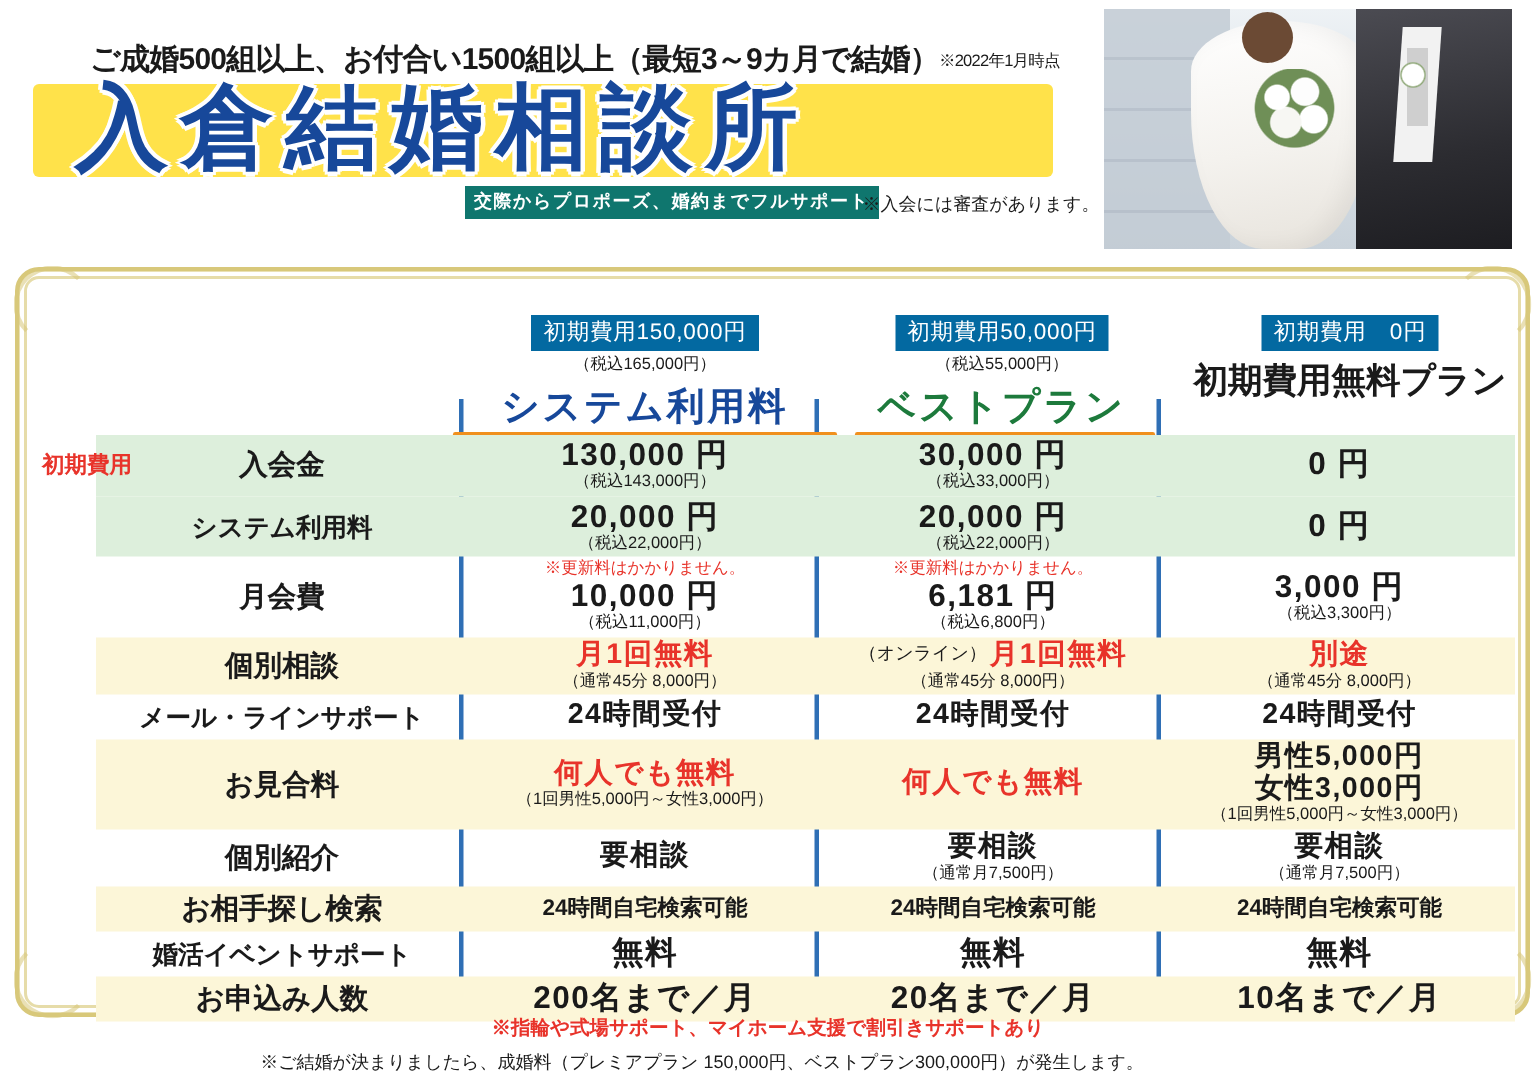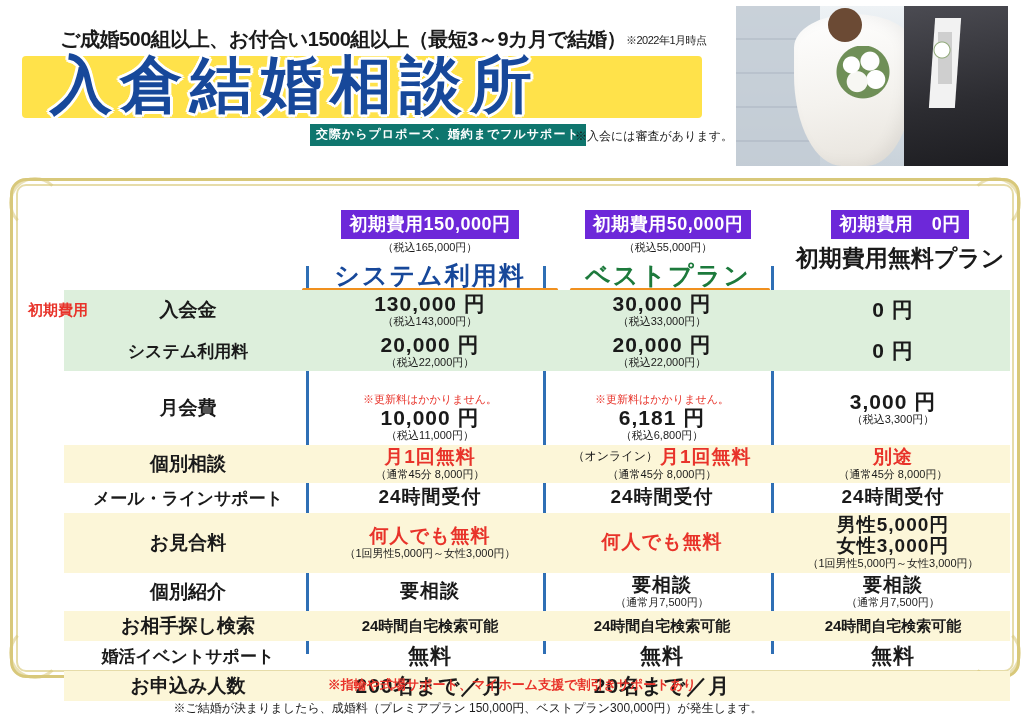--- a/index.html
+++ b/index.html
@@ -190,24 +190,24 @@
     left: 10px;
     width: 1004px;
     height: 80px;
   }
   .plan {
     position: absolute;
     text-align: center;
   }
   .plan-badge {
     display: inline-block;
-    background: #6d28d9;
+    background: #0369a1;
     color: #fff;
-    font-size: 18px;
-    font-weight: bold;
+    font-size: 15px;
+    font-weight: normal;
     padding: 2px 8px 3px 8px;
     white-space: nowrap;
     letter-spacing: 0.5px;
   }
   .plan-tax {
     font-size: 11px;
     color: #1a1a1a;
     margin-top: 1px;
   }
   .plan-name {
@@ -288,21 +288,21 @@
   }
   .cell .main.mid { font-size: 19px; }
   .cell .main.small { font-size: 15px; font-weight: bold; letter-spacing: 0; }
   .cell .main.red { color: #e8332a; }
   .cell .sub {
     font-size: 11px;
     line-height: 1.15;
     color: #1a1a1a;
     white-space: nowrap;
   }
-  .cell .sub.red { color: #e8332a; margin-top: 20px; }
+  .cell .sub.red { color: #e8332a; }
   .cell .prefix {
     font-size: 12px;
     vertical-align: 3px;
     margin-right: 2px;
   }
 
   
   .vline {
     position: absolute;
     top: 266px;
@@ -553,18 +553,21 @@
   <div class="row shade-yellow">
     <div class="row-label">
       <span>お申込み人数</span>
     </div>
     <div class="cell c1">
       <div class="main">200名まで／月</div>
     </div>
     <div class="cell c2">
       <div class="main">20名まで／月</div>
     </div>
+    <div class="cell c3">
+      <div class="main">10名まで／月</div>
+    </div>
   </div>
 
 </div>
 
 <div class="note-red">※指輪や式場サポート、マイホーム支援で割引きサポートあり</div>
 <div class="note-bottom">※ご結婚が決まりましたら、成婚料（プレミアプラン 150,000円、ベストプラン300,000円）が発生します。</div>
 
 </body></html>

